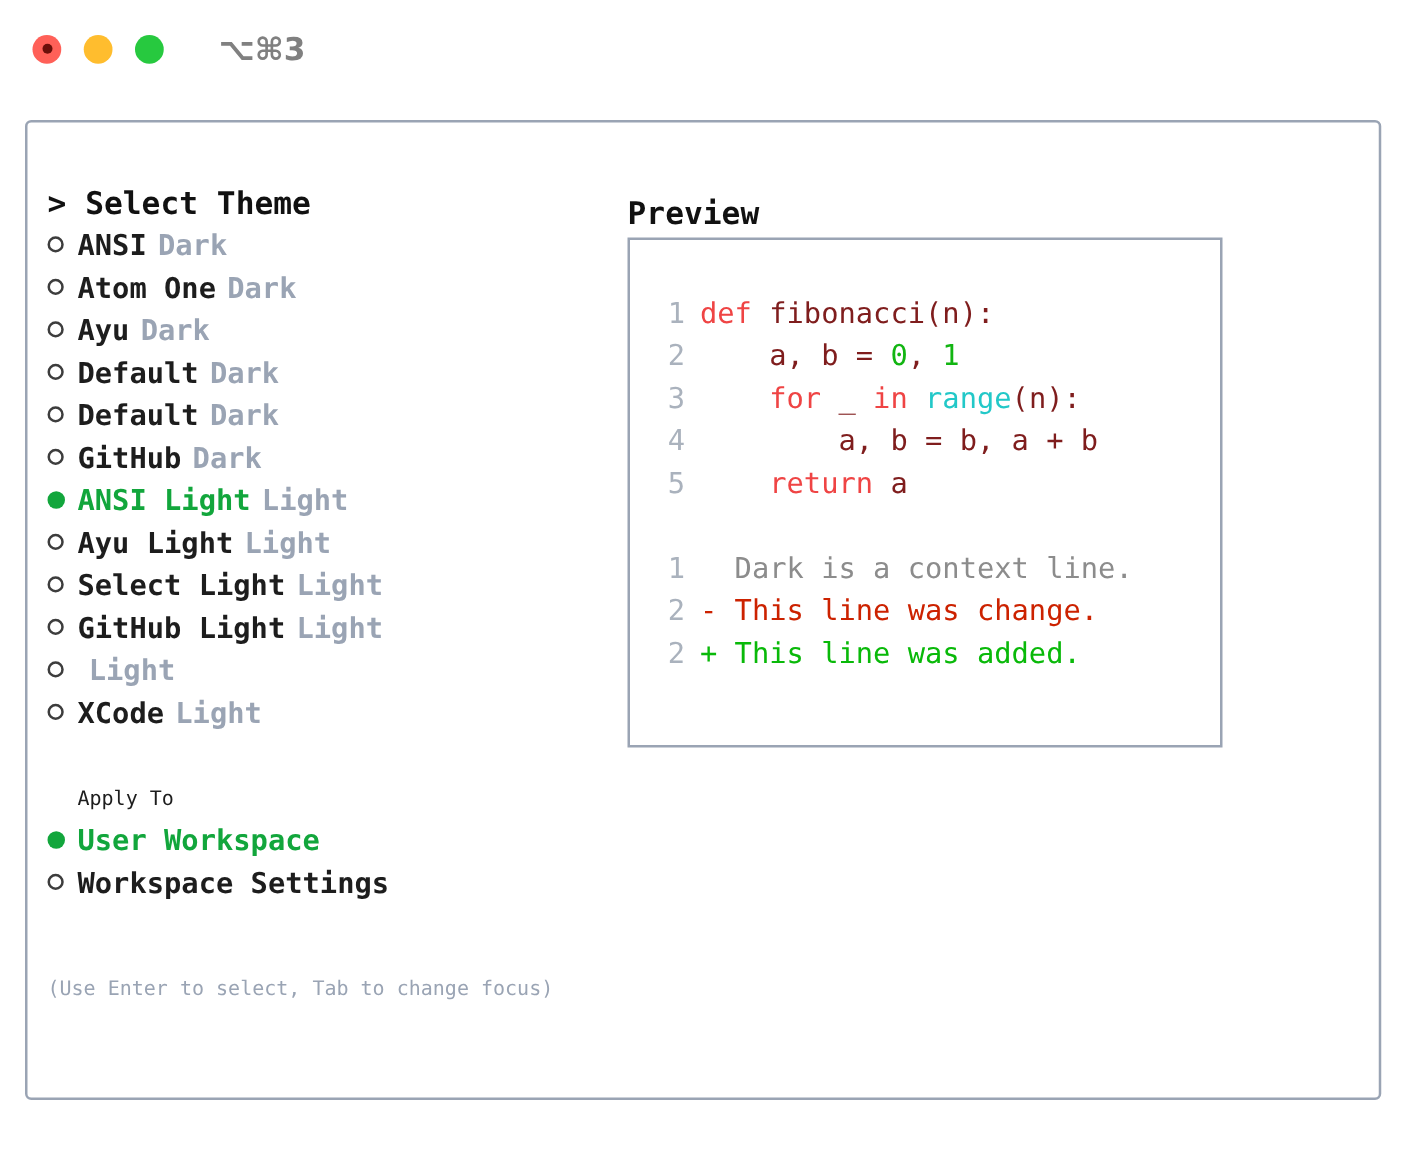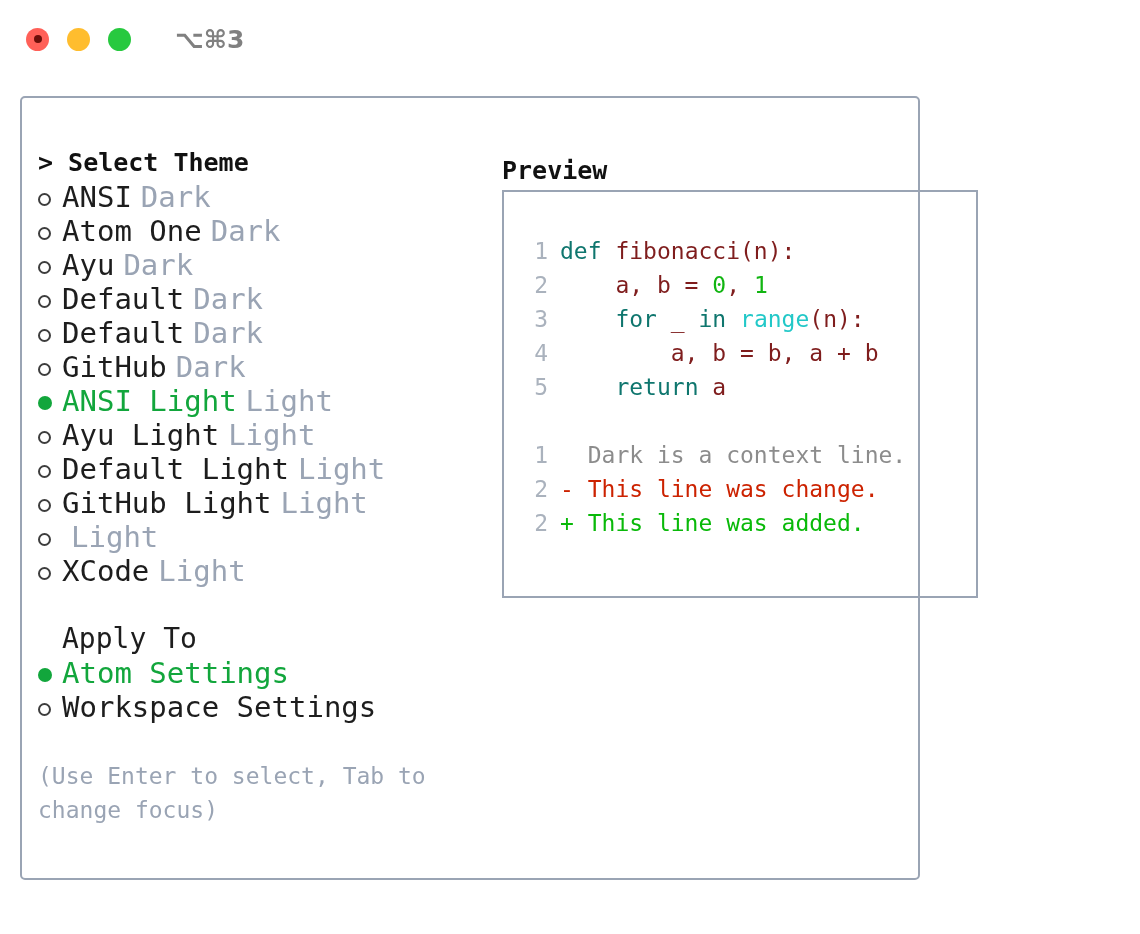--- a/index.html
+++ b/index.html
@@ -63,21 +63,21 @@
     color: #808080;
     letter-spacing: 0px;
     font-family: "DejaVu Sans", "Liberation Sans", sans-serif;
   }
 
   
   .panel {
     position: absolute;
     left: 20px;
     top: 96px;
-    width: 900px;
+    width: 1085px;
     height: 784px;
     border: 2px solid #9aa4b4;
     border-radius: 5px;
     box-sizing: border-box;
   }
 
   .columns {
     position: absolute;
     left: 0; top: 0;
     width: 100%;
@@ -96,22 +96,23 @@
     font-weight: bold;
     color: #111111;
     line-height: 34px;
     white-space: pre;
   }
   .opt-row {
     display: flex;
     align-items: baseline;
     height: 34px;
     line-height: 34px;
-    font-size: 29px;
-    white-space: pre;
+    font-size: 23px;
+    white-space: pre;
+    font-weight: bold;
   }
   .bullet {
     display: inline-block;
     width: 24px;
     flex: 0 0 24px;
     text-align: left;
     font-size: 22px;
     color: #3d3d3d;
     line-height: 34px;
   }
@@ -137,30 +138,30 @@
     position: relative;
     top: -2px;
   }
   .opt-label { color: #1d1d1d; }
   .opt-row.selected .opt-label { color: #12a63c; }
   .opt-cat {
     color: #9aa4b4;
     margin-left: 9px;
   }
   .sub-head {
-    font-size: 28px;
+    font-size: 16px;
     color: #1d1d1d;
     line-height: 34px;
     margin-left: 24px;
     white-space: pre;
   }
   .spacer-row { height: 34px; }
   .hint {
-    margin-top: 35px;
-    font-size: 23px;
+    margin-top: 50px;
+    font-size: 16px;
     color: #9aa4b4;
     line-height: 34px;
     width: 420px;
     white-space: pre-wrap;
   }
 
   
   .right-col {
     position: absolute;
     left: 480px;
@@ -187,21 +188,21 @@
     font-size: 23px;
     white-space: pre;
   }
   .lnum {
     color: #aab2bd;
     width: 30px;
     flex: 0 0 30px;
     text-align: right;
     margin-right: 12px;
   }
-  .tok-kw   { color: #0f766e; }
+  .tok-kw   { color: #ef4444; }
   .tok-fn   { color: #22c8c8; }
   .tok-num  { color: #12b512; }
   .tok-txt  { color: #7f1d1d; }
   .blank-line { height: 34px; }
   .diff-ctx  { color: #8c8c8c; }
   .diff-del  { color: #cc2200; }
   .diff-add  { color: #09b909; }
 </style>
 </head>
 <body>
@@ -226,32 +227,32 @@
 
         <div id="theme-list">
             <div class="opt-row"><span class="bullet"><span class="ring"></span></span><span class="opt-label">ANSI</span><span class="opt-cat">Dark</span></div>
             <div class="opt-row"><span class="bullet"><span class="ring"></span></span><span class="opt-label">Atom One</span><span class="opt-cat">Dark</span></div>
             <div class="opt-row"><span class="bullet"><span class="ring"></span></span><span class="opt-label">Ayu</span><span class="opt-cat">Dark</span></div>
             <div class="opt-row"><span class="bullet"><span class="ring"></span></span><span class="opt-label">Default</span><span class="opt-cat">Dark</span></div>
             <div class="opt-row"><span class="bullet"><span class="ring"></span></span><span class="opt-label">Default</span><span class="opt-cat">Dark</span></div>
             <div class="opt-row"><span class="bullet"><span class="ring"></span></span><span class="opt-label">GitHub</span><span class="opt-cat">Dark</span></div>
             <div class="opt-row selected"><span class="bullet"><span class="fill"></span></span><span class="opt-label">ANSI Light</span><span class="opt-cat">Light</span></div>
             <div class="opt-row"><span class="bullet"><span class="ring"></span></span><span class="opt-label">Ayu Light</span><span class="opt-cat">Light</span></div>
-            <div class="opt-row"><span class="bullet"><span class="ring"></span></span><span class="opt-label">Default Light</span><span class="opt-cat">Light</span></div>
+            <div class="opt-row"><span class="bullet"><span class="ring"></span></span><span class="opt-label">Select Light</span><span class="opt-cat">Light</span></div>
             <div class="opt-row"><span class="bullet"><span class="ring"></span></span><span class="opt-label">GitHub Light</span><span class="opt-cat">Light</span></div>
             <div class="opt-row"><span class="bullet"><span class="ring"></span></span><span class="opt-cat">Light</span></div>
             <div class="opt-row"><span class="bullet"><span class="ring"></span></span><span class="opt-label">XCode</span><span class="opt-cat">Light</span></div>
           </div>
 
         <div class="spacer-row"></div>
 
         <div class="sub-head">Apply To</div>
 
         <div id="apply-list">
-            <div class="opt-row selected"><span class="bullet"><span class="fill"></span></span><span class="opt-label">Atom Settings</span></div>
+            <div class="opt-row selected"><span class="bullet"><span class="fill"></span></span><span class="opt-label">User Workspace</span></div>
             <div class="opt-row"><span class="bullet"><span class="ring"></span></span><span class="opt-label">Workspace Settings</span></div>
           </div>
 
         <div class="hint">(Use Enter to select, Tab to change focus)</div>
       </div>
 
       <div class="right-col">
         <div class="section-title">Preview</div>
 
         <div class="preview-box">

